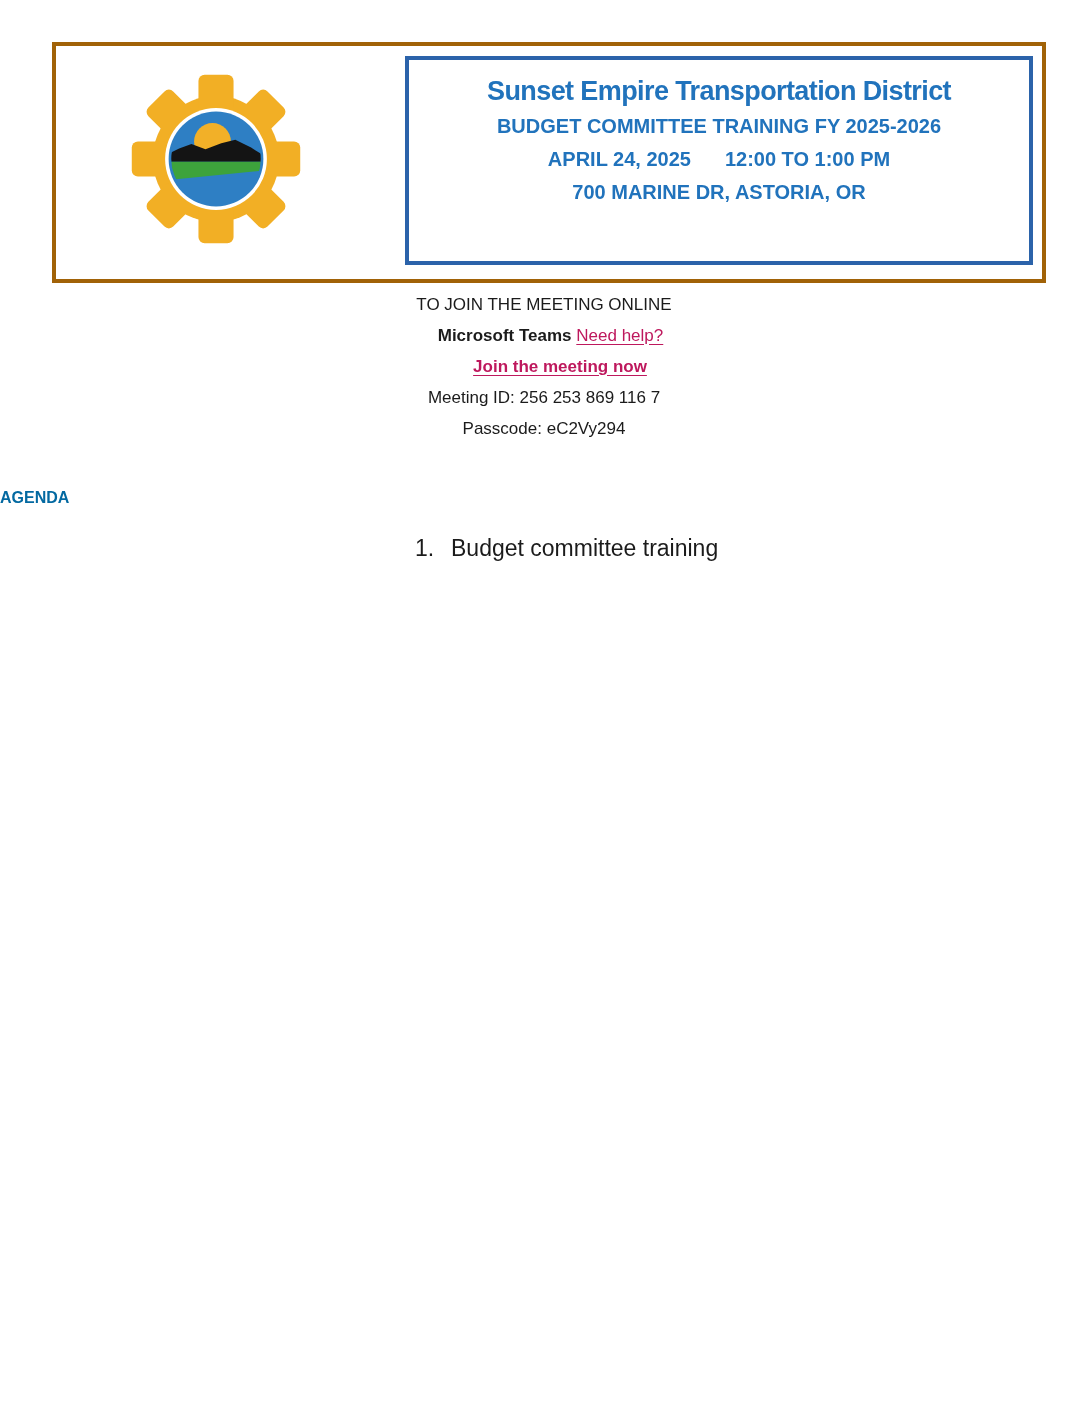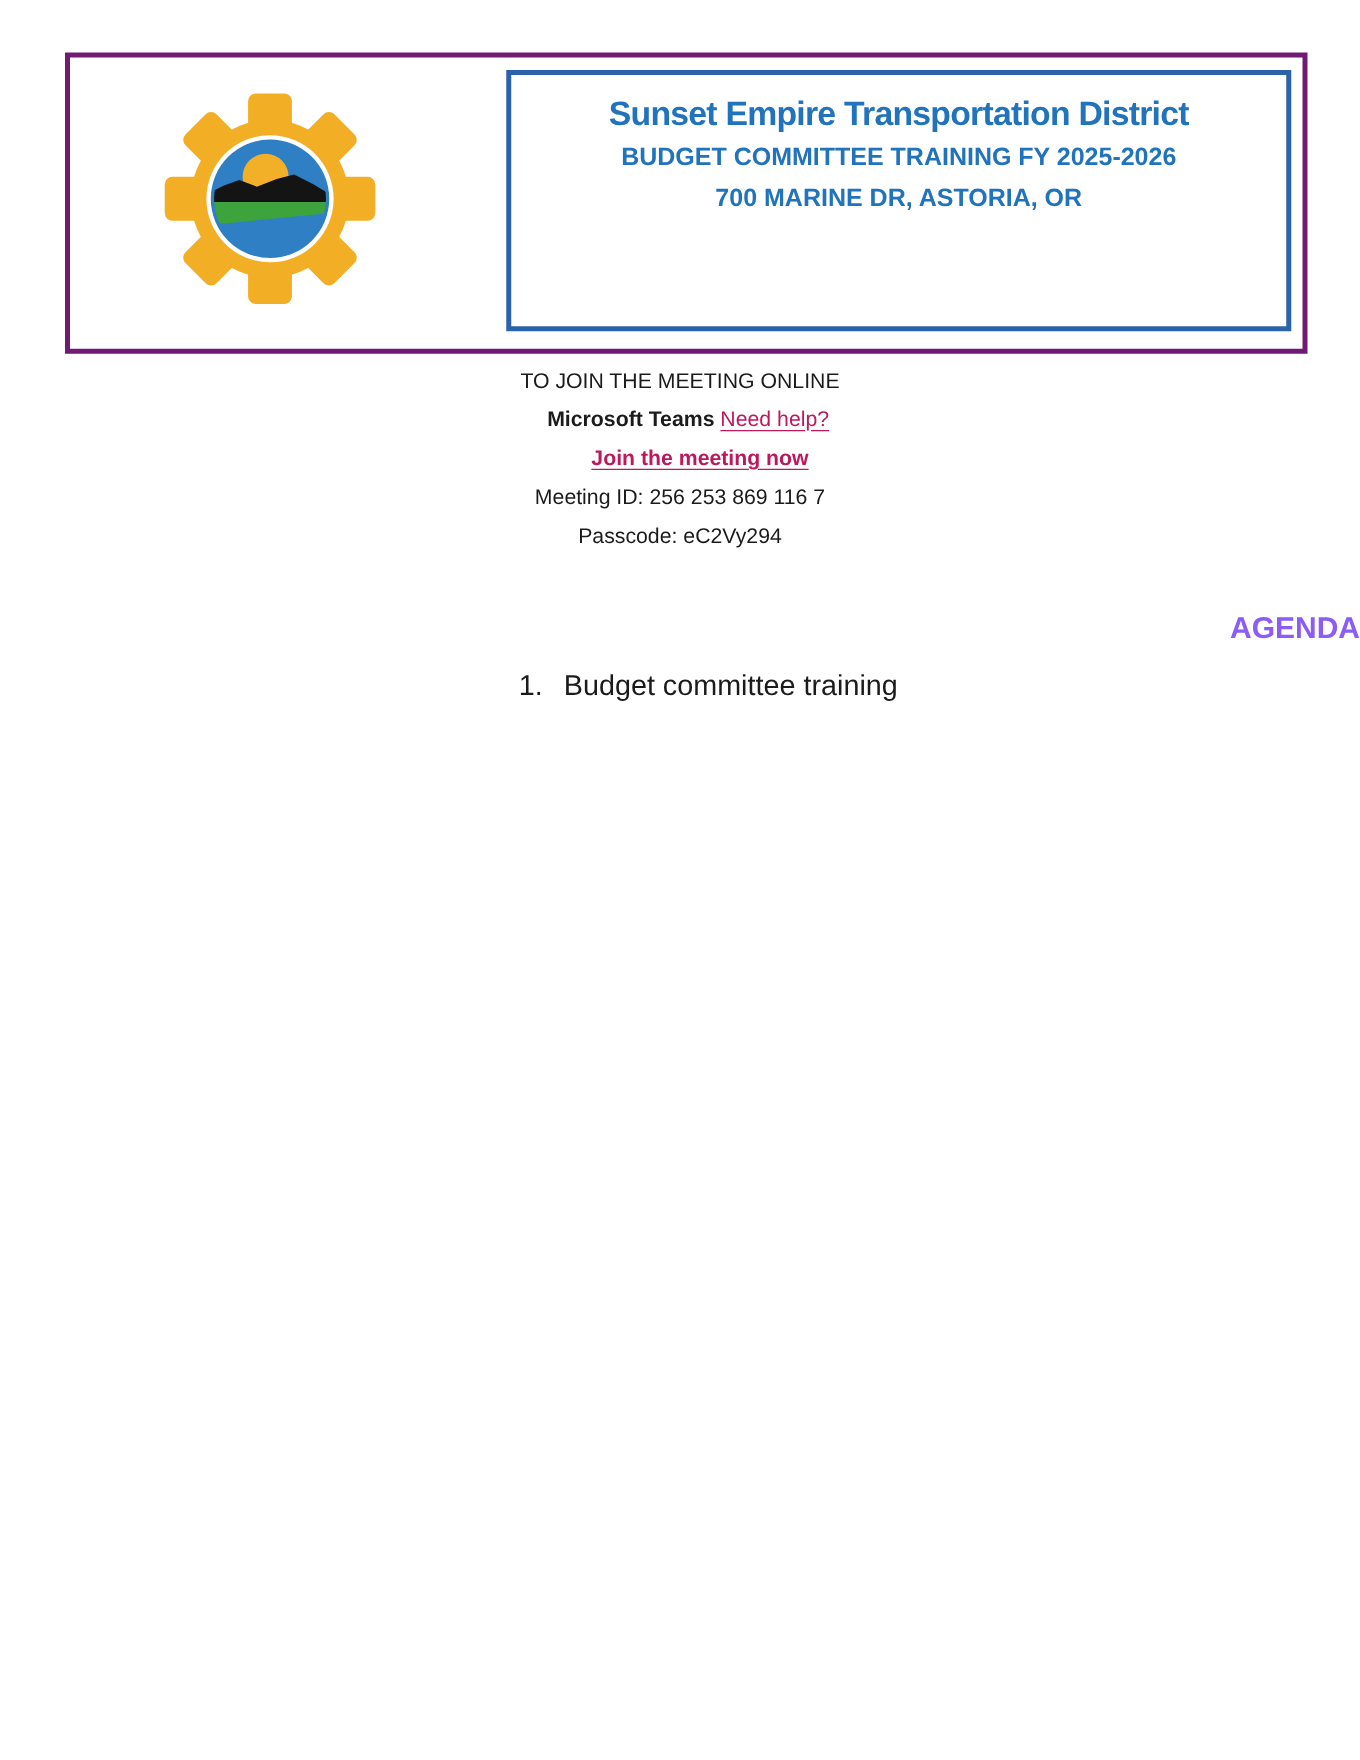--- a/index.html
+++ b/index.html
@@ -14,21 +14,21 @@
     height: 1408px;
     background: #ffffff;
     overflow: hidden;
   }
 
   
   .header-box {
     position: absolute;
     left: 52px; top: 42px;
     width: 994px; height: 241px;
-    border: 4px solid #701a75;
+    border: 4px solid #a16207;
     background: #ffffff;
   }
   .logo {
     position: absolute;
     left: 72px; top: 20px;
     width: 176px; height: 186px;
   }
   .inner-box {
     position: absolute;
     left: 349px; top: 10px;
@@ -77,24 +77,24 @@
     text-underline-offset: 3px;
     cursor: pointer;
   }
   .join-link { font-weight: bold; margin-left: 32px; }
 
   
   .agenda-heading {
     position: absolute;
     left: 0; top: 489px;
     width: 100%;
-    text-align: right;
-    font-size: 24px;
+    text-align: left;
+    font-size: 16px;
     font-weight: bold;
-    color: #8b5cf6;
+    color: #0369a1;
   }
   .agenda-item {
     position: absolute;
     left: 415px; top: 535px;
     display: flex;
     font-size: 23px;
     color: #1b1b1b;
   }
   .agenda-item .num { width: 36px; }
 </style>
@@ -143,20 +143,24 @@
       <g clip-path="url(#emblemClip)">
         <circle cx="96" cy="86" r="21" fill="#F2B028"></circle>
         <path d="M44 101 L58 94 L72 89 L88 95 L106 88 L122 84 L140 93 L156 103 L156 109 L44 109 Z" fill="#141414"></path>
         <path d="M44 109 L156 109 L156 119 L44 130 Z" fill="#3DA33C"></path>
       </g>
     </svg>
 
     <div class="inner-box">
       <div class="org-name">Sunset Empire Transportation District</div>
       <div class="hdr-line">BUDGET COMMITTEE TRAINING FY 2025-2026</div>
+      <div class="date-time-row">
+        <span>APRIL 24, 2025</span>
+        <span>12:00 TO 1:00 PM</span>
+      </div>
       <div class="hdr-line">700 MARINE DR, ASTORIA, OR</div>
     </div>
   </div>
 
   <div class="join-block">
     <div>TO JOIN THE MEETING ONLINE</div>
     <div>
       <span class="bold">Microsoft Teams</span>
       <span> </span>
       <span class="link">Need help?</span>

